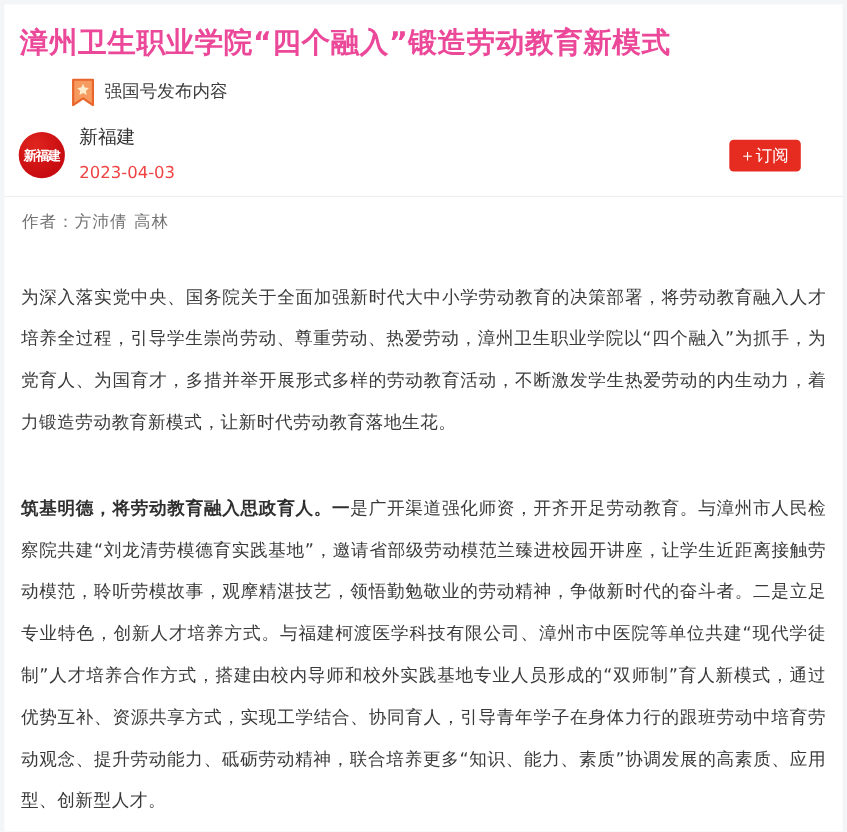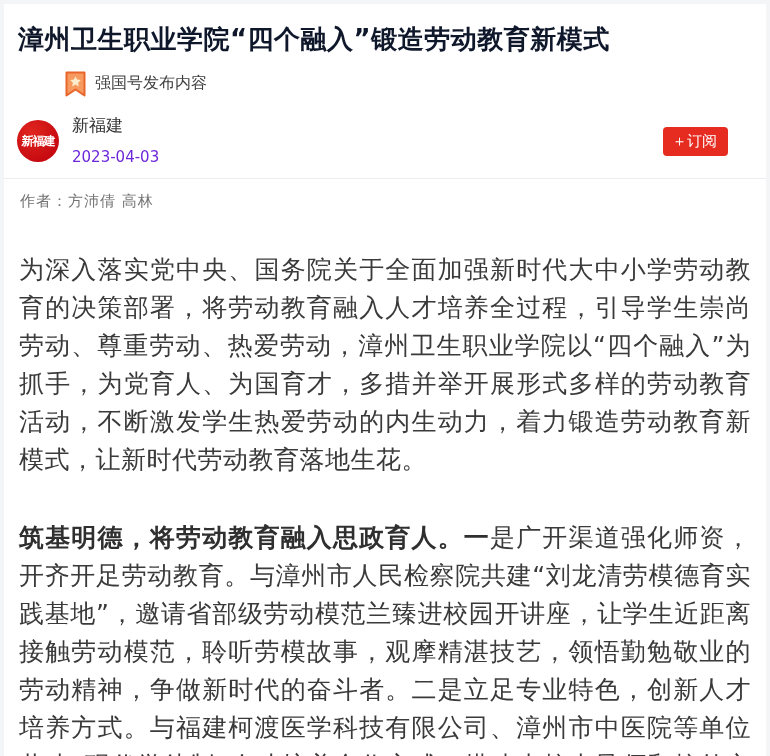--- a/index.html
+++ b/index.html
@@ -14,21 +14,21 @@
     width: 762px;
     min-height: 752px;
     background: #ffffff;
     padding: 14px 12px 0 12px;
   }
   h1.title {
     margin: 2px 2px 0 2px;
     font-size: 26px;
     line-height: 38px;
     font-weight: 700;
-    color: #0f172a;
+    color: #ec4899;
     letter-spacing: 0.5px;
   }
   .badge-row {
     display: flex;
     align-items: center;
     margin: 12px 0 0 3px;
     height: 27px;
     padding-left: 46px;
   }
   .badge-row .icon { width: 21px; height: 26px; display: inline-block; }
@@ -59,21 +59,21 @@
     overflow: hidden;
   }
   .pub-info { margin-left: 13px; }
   .pub-name {
     font-size: 17px;
     color: #333333;
     line-height: 21px;
   }
   .pub-date {
     font-size: 15px;
-    color: #6d28d9;
+    color: #ef4444;
     line-height: 19px;
     margin-top: 12px;
     text-align: right;
   }
   .subscribe {
     position: absolute;
     right: 26px;
     top: 7px;
     background: #e62b20;
     color: #ffffff;
@@ -90,21 +90,21 @@
     margin: 16px -12px 0 -12px;
   }
   .byline {
     margin: 13px 0 0 4px;
     font-size: 15px;
     color: #737373;
     letter-spacing: 1px;
   }
   article { margin: 28px 3px 0 3px; }
   article p {
-    font-size: 25px;
+    font-size: 16px;
     line-height: 38px;
     color: #3a3a3a;
     text-align: justify;
     letter-spacing: 0.5px;
     margin-bottom: 22px;
     margin-top: 40px;
   }
   article p strong { font-weight: 700; color: #2f2f2f; }
 </style>
 </head>

